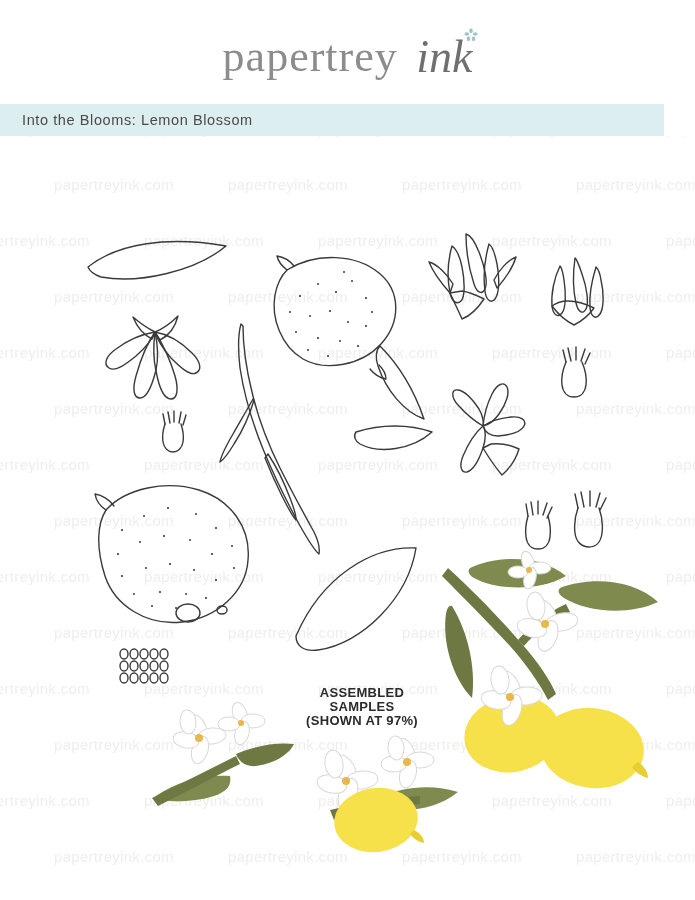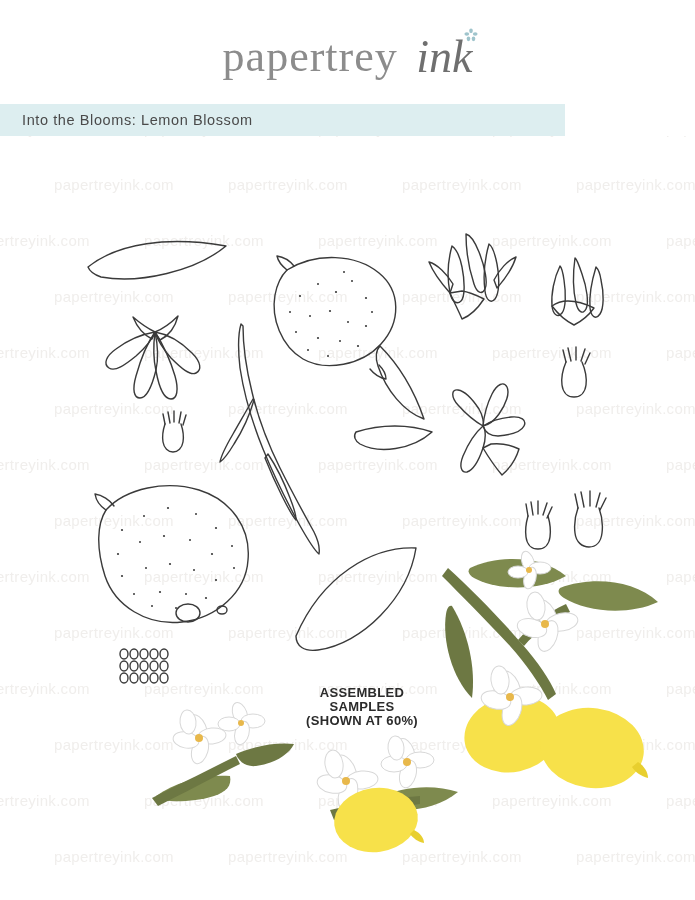--- a/index.html
+++ b/index.html
@@ -51,21 +51,21 @@
     top: 2px;
     width: 14px;
     height: 14px;
   }
 
   
   .title-bar {
     position: absolute;
     top: 104px;
     left: 0;
-    width: 565px;
+    width: 664px;
     height: 32px;
     background: #ddeef0;
   }
   .title-left {
     position: absolute;
     left: 22px;
     top: 0;
     line-height: 32px;
     font-size: 14.5px;
     letter-spacing: 0.6px;
@@ -409,14 +409,14 @@
     </g>
     <circle cx="407" cy="626" r="4" fill="#e8b84b"></circle>
     <ellipse cx="376" cy="684" rx="42" ry="32" fill="#f7e14a" transform="rotate(-8 376 684)"></ellipse>
     <path d="M414 694 C420 697 424 702 424 707 C418 706 413 702 410 698 Z" fill="#e8cf2f"></path>
   </g>
 </svg>
 </div>
 
 <div class="caption">
   <div>ASSEMBLED SAMPLES</div>
-  <div>(SHOWN AT 60%)</div>
+  <div>(SHOWN AT 97%)</div>
 </div>
 
 </body></html>

